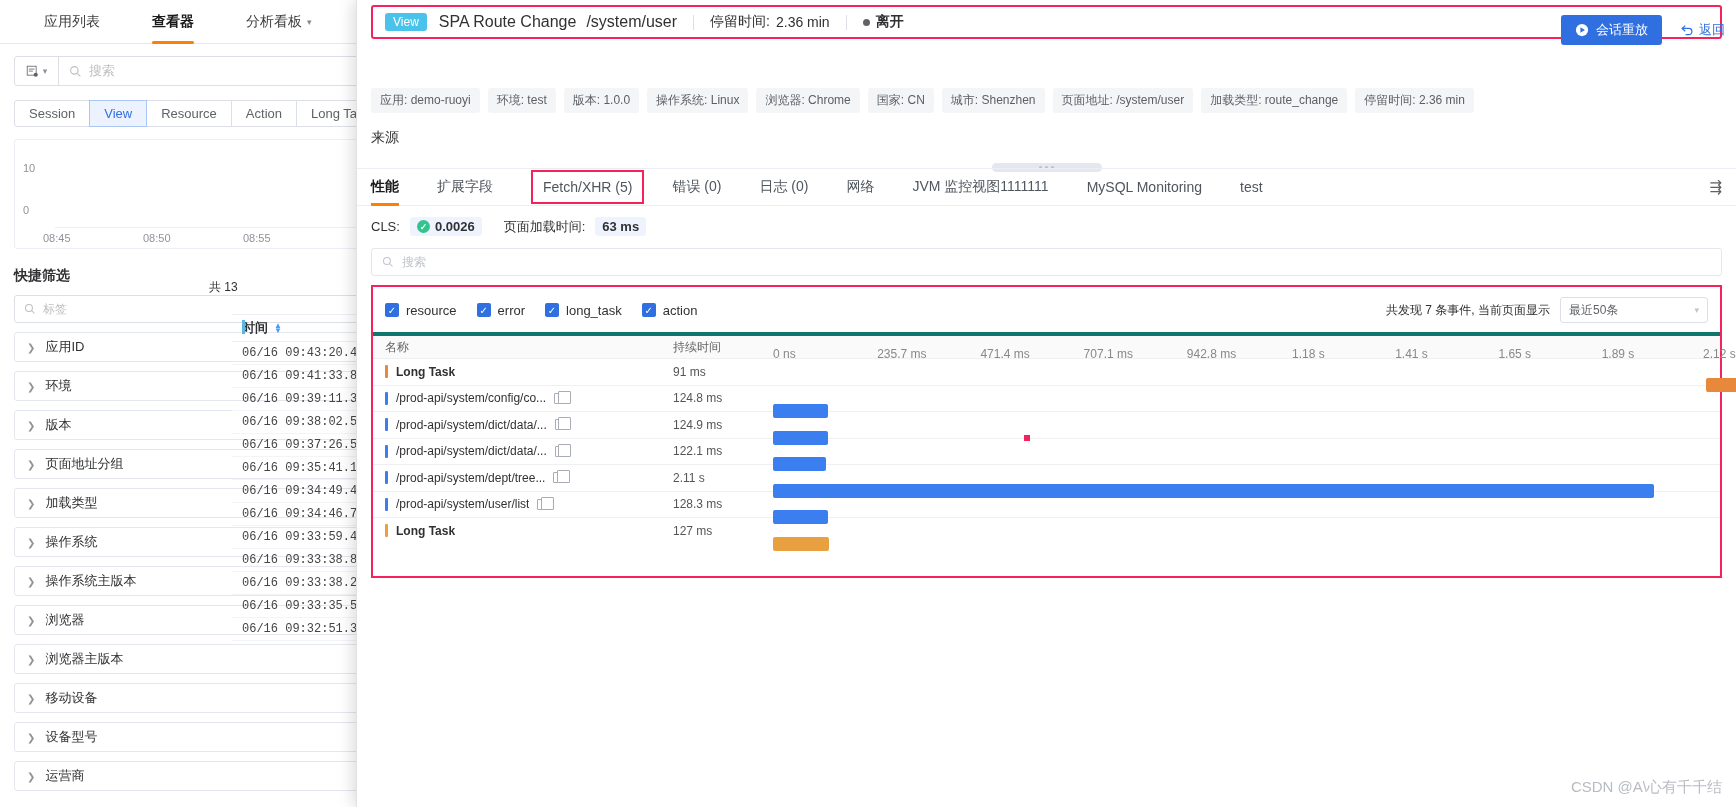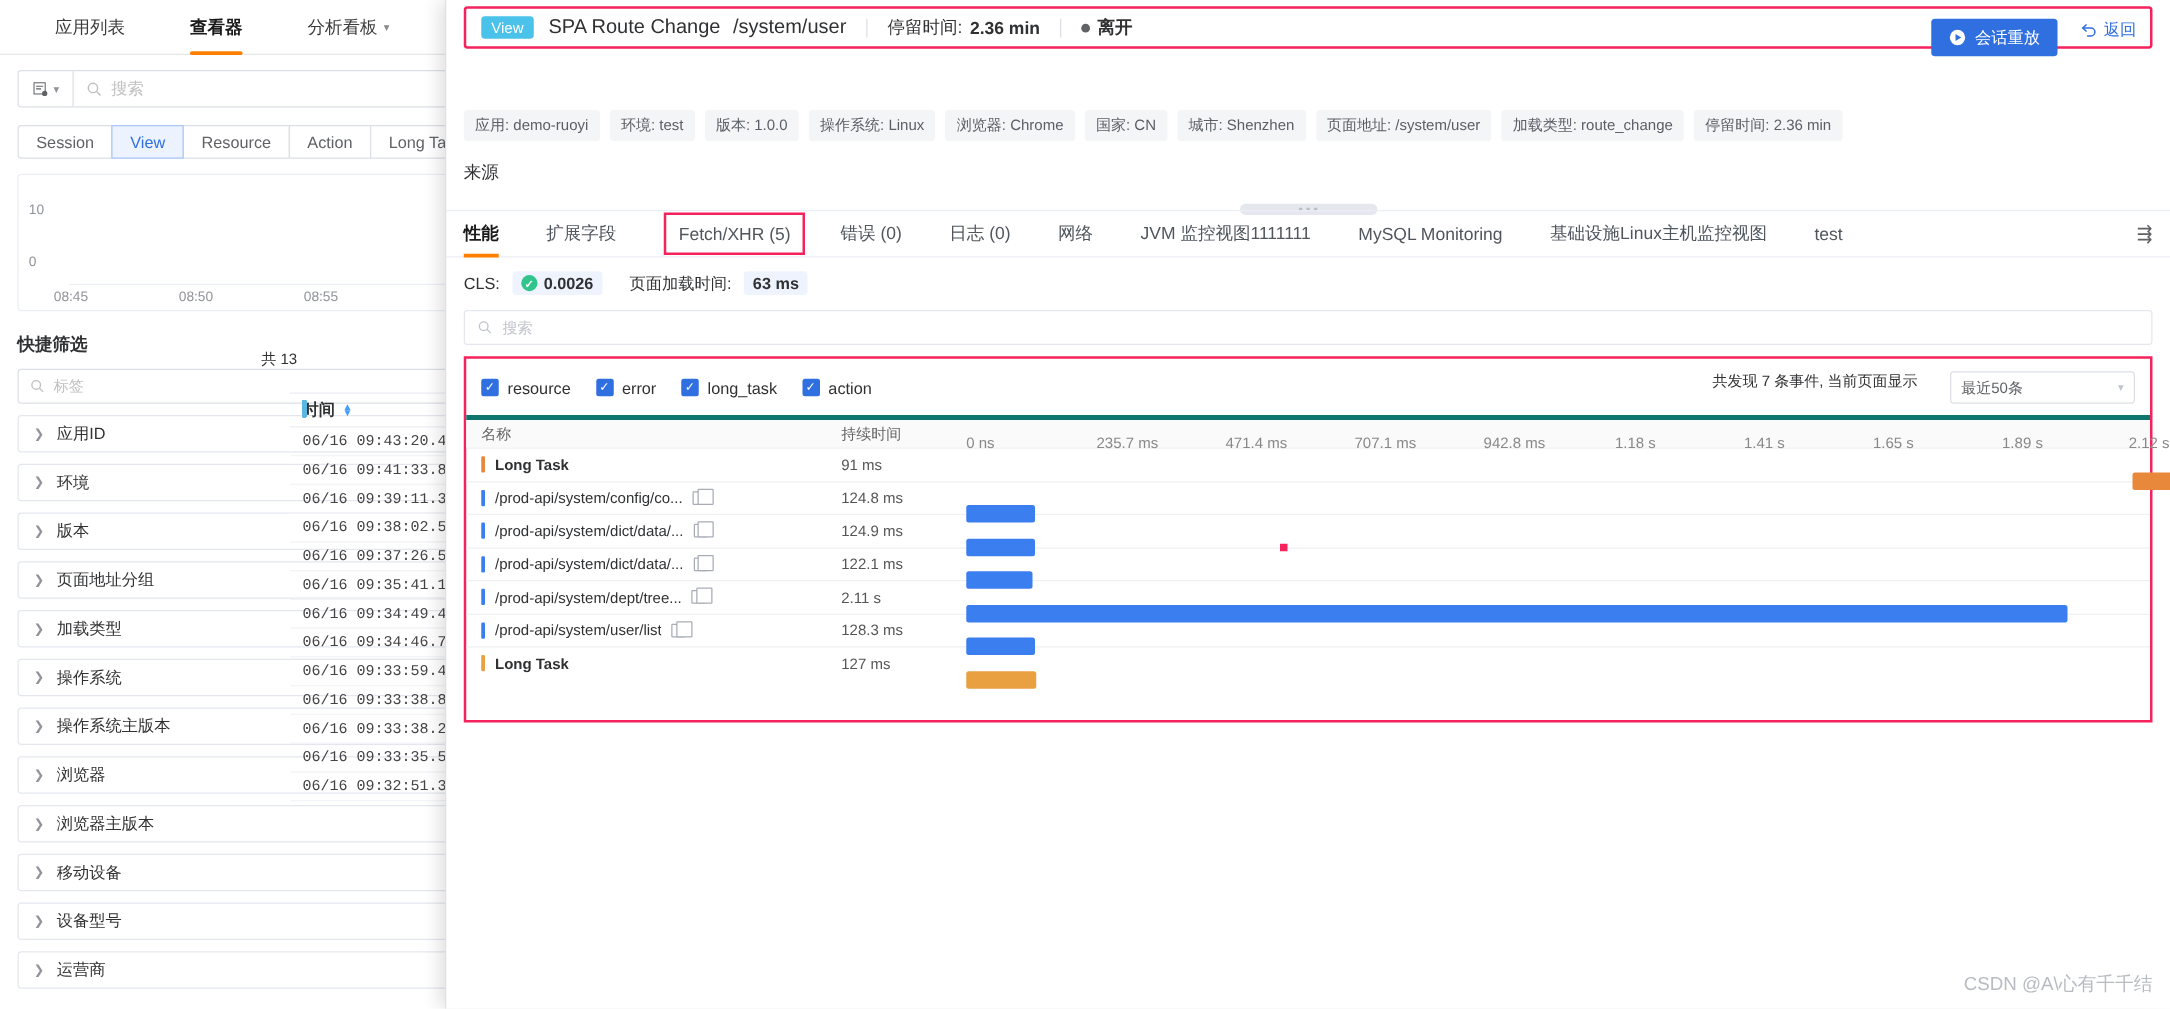--- a/index.html
+++ b/index.html
@@ -103,21 +103,21 @@
   .badge-view {
     background:#4ac2ea; color:#fff; font-size:12px; border-radius:3px;
     padding:2px 8px; margin-right:12px;
   }
   .mhead .title { font-size:16px; color:#303133; }
   .mhead .path { font-size:16px; color:#303133; margin-left:10px;}
   .vdiv { width:1px; height:15px; background:#dcdfe6; margin:0 16px; }
   .mhead .kv { font-size:14px; color:#303133; }
   .dot { display:inline-block; width:7px; height:7px; border-radius:50%; background:#606266; margin-right:6px; vertical-align:middle;}
 
-  .hdr-actions { position:absolute; right:27px; top:10px; display:flex; align-items:flex-start; gap:18px;}
+  .hdr-actions { position:absolute; right:11px; top:10px; display:flex; align-items:center; gap:18px;}
   .btn-replay {
     background:#2f6fe0; color:#fff; font-size:13px; border-radius:3px; padding:6px 14px;
     display:flex; align-items:center; gap:7px;
   }
   .btn-back { color:#2f6fe0; font-size:13px; display:flex; align-items:center; gap:5px;}
 
   
   .chips { display:flex; gap:8px; padding:8px 14px 0 14px; flex-wrap:nowrap; }
   .chip {
     background:#f4f5f7; border-radius:3px; padding:4px 9px; font-size:12px; color:#5a5f66;
@@ -163,21 +163,21 @@
 
   .bigsearch { margin:12px 14px 0 14px; height:28px; border:1px solid #e4e7ed; border-radius:3px;
                display:flex; align-items:center; gap:8px; padding-left:10px; color:#c0c4cc; font-size:12px;}
 
   
   .wf { margin:9px 14px 0 14px; border:2px solid #f5225c; }
   .wf-top { display:flex; align-items:center; padding:10px 12px 9px 12px; }
   .cbx { display:flex; align-items:center; gap:7px; margin-right:20px; font-size:13px; color:#303133;}
   .cbx .box { width:14px;height:14px;border-radius:2px;background:#2f6fe0; color:#fff; font-size:10px;
               display:flex; align-items:center; justify-content:center; }
-  .wf-top .right { margin-left:auto; display:flex; align-items:flex-start; gap:26px; }
+  .wf-top .right { margin-left:auto; display:flex; align-items:center; gap:10px; }
   .wf-top .right .cnt { font-size:12px; color:#303133; }
   .selbox { width:148px; height:26px; border:1px solid #dcdfe6; border-radius:3px; display:flex;
             align-items:center; padding:0 8px; font-size:12px; color:#606266;}
   .selbox .cv { margin-left:auto; color:#c0c4cc; font-size:9px;}
 
   .wf-head { display:flex; height:26px; align-items:center; background:#fafafa; font-size:12px; color:#666;
              border-top:4px solid #0f766e;}
   .c-name { width:300px; padding-left:12px; }
   .c-dur  { width:100px; }
   .c-track{ flex:1; position:relative; }
@@ -399,21 +399,21 @@
 
 <div id="modal">
 
   <div class="mhead-wrap">
     <div class="mhead">
       <span class="badge-view">View</span>
       <span class="title">SPA Route Change</span>
       <span class="path">/system/user</span>
       <span class="vdiv"></span>
       <span class="kv">停留时间:</span>
-      <span class="kv" style="margin-left:6px;font-weight:bold">2.36 min</span>
+      <span class="kv" style="margin-left:6px;font-weight:normal">2.36 min</span>
       <span class="vdiv"></span>
       <span class="kv" style="font-weight:bold"><span class="dot"></span><span>离开</span></span>
     </div>
 
     <div class="hdr-actions">
       <div class="btn-replay">
         <svg width="14" height="14" viewBox="0 0 16 16">
           <circle cx="8" cy="8" r="7" fill="#fff"></circle>
           <path d="M6.2 4.8 L11.4 8 L6.2 11.2 Z" fill="#2f6fe0"></path>
         </svg>
@@ -453,21 +453,20 @@
 
   <div class="tabstrip">
     <div class="tab active">性能</div>
     <div class="tab">扩展字段</div>
     <div class="tab boxed">Fetch/XHR (5)</div>
     <div class="tab">错误 (0)</div>
     <div class="tab">日志 (0)</div>
     <div class="tab">网络</div>
     <div class="tab">JVM 监控视图1111111</div>
     <div class="tab">MySQL Monitoring</div>
-    <div class="tab">基础设施Linux主机监控视图</div>
     <div class="tab">test</div>
     <span class="tabmore">⇶</span>
   </div>
 
   <div class="clsrow">
     <span>CLS:</span>
     <span class="pillval">
       <span class="okdot">✓</span>
       <span>0.0026</span>
     </span>

